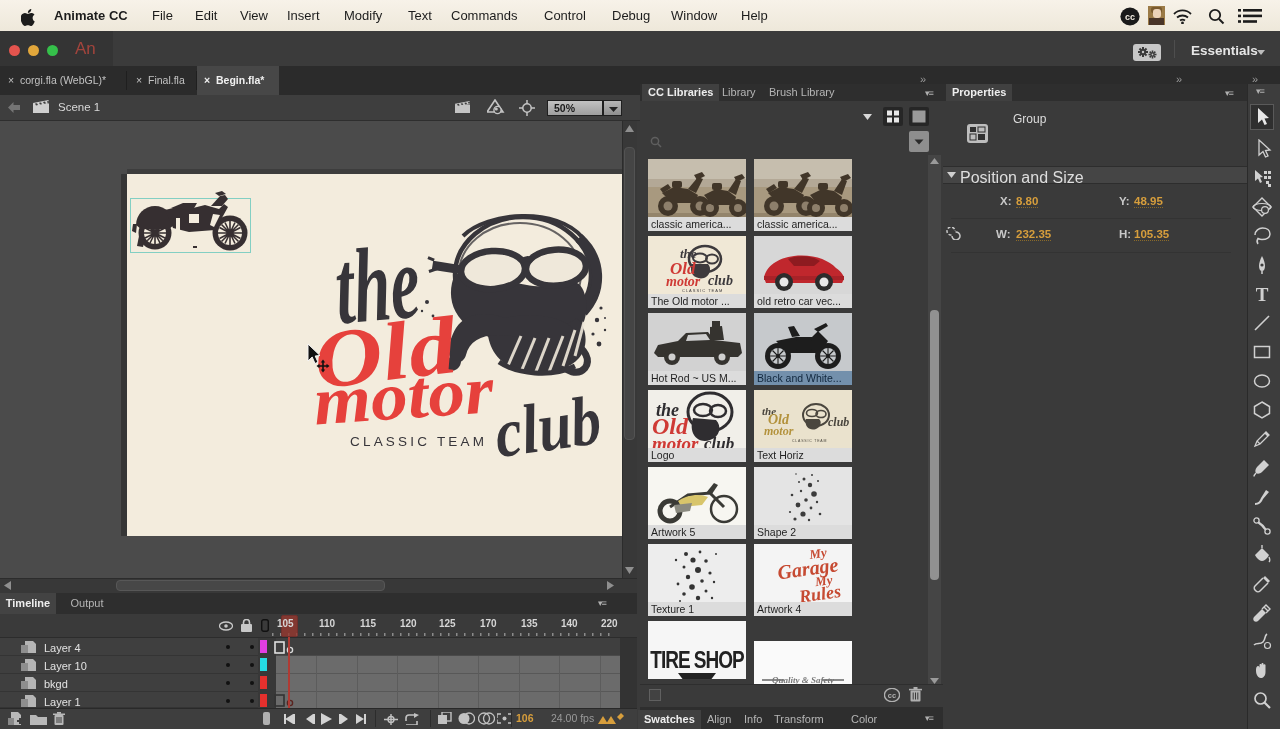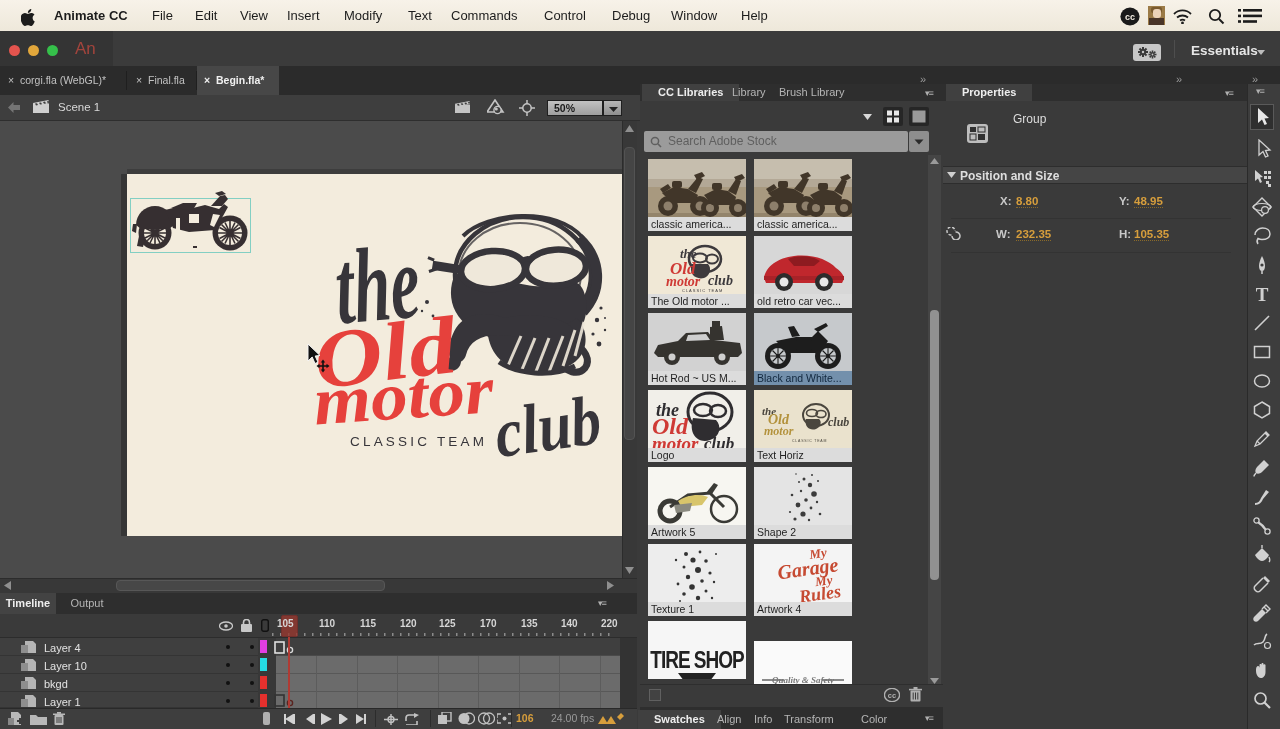--- a/index.html
+++ b/index.html
@@ -28,21 +28,21 @@
 
 #canvas{left:0;top:121px;width:622px;height:457px;background:#4b4b4b}
 #stage{left:127px;top:174px;width:495px;height:362px;background:#f3ecdd;box-shadow:-6px 0 0 rgba(0,0,0,.28), 0 -5px 0 rgba(0,0,0,.18)}
 
 #vscroll{left:622px;top:121px;width:15px;height:457px;background:#383838;border-left:1px solid #2c2c2c}
 #vthumb{left:624px;top:147px;width:11px;height:293px;background:#454545;border:1px solid #535353;border-radius:4px}
 #hscroll{left:0;top:578px;width:637px;height:15px;background:#383838;border-top:1px solid #2c2c2c}
 #hthumb{left:116px;top:580px;width:269px;height:11px;background:#474747;border:1px solid #575757;border-radius:4px}
 #ccpanel{left:640px;top:84px;width:303px;height:623px;background:#3a3a3a}
 .ptabstrip{position:absolute;height:17px;background:#2e2e2e}
-.ptab{position:absolute;height:17px;line-height:17px;color:#b5b5b5;padding:0 16px;font-size:11px;white-space:nowrap}
+.ptab{position:absolute;height:17px;line-height:17px;color:#b5b5b5;padding:0 6px;font-size:11px;white-space:nowrap}
 .ptab.act{background:#404040;color:#ededed;font-weight:bold}
 .pmenu{position:absolute;color:#b0b0b0;font-size:9px;letter-spacing:-1px}
 
 #libsel{left:644px;top:108px;width:233px;height:17px;background:linear-gradient(#5e5e5e,#474747);border:1px solid #2a2a2a;color:#ededed;font-size:11px;font-weight:bold;line-height:16px;padding-left:8px}
 #gridbtn{left:883px;top:107px;width:20px;height:19px;background:#262626;border-radius:2px}
 #listbtn{left:909px;top:107px;width:20px;height:19px;background:#262626;border-radius:2px}
 #searchbox{left:644px;top:131px;width:264px;height:21px;background:#9b9b9b;border-radius:2px;color:#5f5f5f;font-size:12px;line-height:21px;padding-left:24px}
 #searcharr{left:909px;top:131px;width:20px;height:21px;background:#8e8e8e;border-radius:2px}
 
 .cell{position:absolute;width:98px;overflow:hidden}
@@ -52,21 +52,21 @@
 #ccsb{left:928px;top:155px;width:13px;height:533px;background:#454545}
 #ccsbthumb{left:930px;top:310px;width:9px;height:270px;background:#919191;border-radius:4px}
 
 #ccfoot{left:640px;top:684px;width:303px;height:23px;background:#3a3a3a;border-top:1px solid #2e2e2e}
 #cbox{left:649px;top:689px;width:12px;height:12px;border:1px solid #606060;background:#424242}
 
 #proppanel{left:943px;top:84px;width:304px;height:645px;background:#3a3a3a}
 #grpicon{left:967px;top:124px;width:21px;height:19px;background:#bdbdbd;border-radius:3px}
 #grptxt{left:1013px;top:112px;font-size:12px;color:#dcdcdc}
 #possec{left:943px;top:166px;width:304px;height:18px;background:#454545;border-top:1px solid #2d2d2d;border-bottom:1px solid #2d2d2d}
-#possectxt{left:960px;top:169px;font-size:12px;font-weight:bold;color:#dedede}
+#possectxt{left:960px;top:169px;font-size:16px;font-weight:normal;color:#dedede}
 .plab{position:absolute;font-size:11.5px;color:#c9c9c9;font-weight:bold}
 .pval{position:absolute;font-size:11.5px;color:#d79e3c;font-weight:bold;border-bottom:1px dotted #8a6a2a}
 .psep{position:absolute;width:280px;height:1px;background:#333;left:951px}
 
 #tools{left:1247px;top:84px;width:33px;height:645px;background:#3d3d3d;border-left:1px solid #2a2a2a}
 .tool{position:absolute;left:1252px;width:20px;height:20px}
 #toolsel{left:1250px;top:104px;width:24px;height:26px;background:#2f2f2f;border:1px solid #5a5a5a}
 
 #tlpanel{left:0;top:593px;width:637px;height:136px;background:#383838}
 #tltabs{left:0;top:593px;width:637px;height:21px;background:#2e2e2e}
@@ -381,21 +381,20 @@
           <rect x="4" y="10.5" width="5" height="5"></rect>
           <rect x="11" y="10.5" width="5" height="5"></rect>
         </g>
       </svg>
     </div>
 <div id="listbtn" class="abs">
       <svg width="20" height="19" viewBox="0 0 20 19">
         <rect x="3.5" y="3.5" width="13" height="12" fill="#9a9a9a"></rect>
       </svg>
     </div>
-<div id="searchbox" class="abs">Search Adobe Stock</div>
 <svg class="abs" style="left:650px;top:136px" width="12" height="12" viewBox="0 0 12 12">
       <circle cx="5" cy="5" r="3.6" fill="none" stroke="#5f5f5f" stroke-width="1.5"></circle>
       <path d="M7.8 7.8 L11 11" stroke="#5f5f5f" stroke-width="1.6"></path>
     </svg>
 <div id="searcharr" class="abs">
       <svg width="20" height="21" viewBox="0 0 20 21">
         <path d="M5.5 8.5 L14.5 8.5 L10 13.5 Z" fill="#2a2a2a"></path>
       </svg>
     </div>
 <div id="cells">

